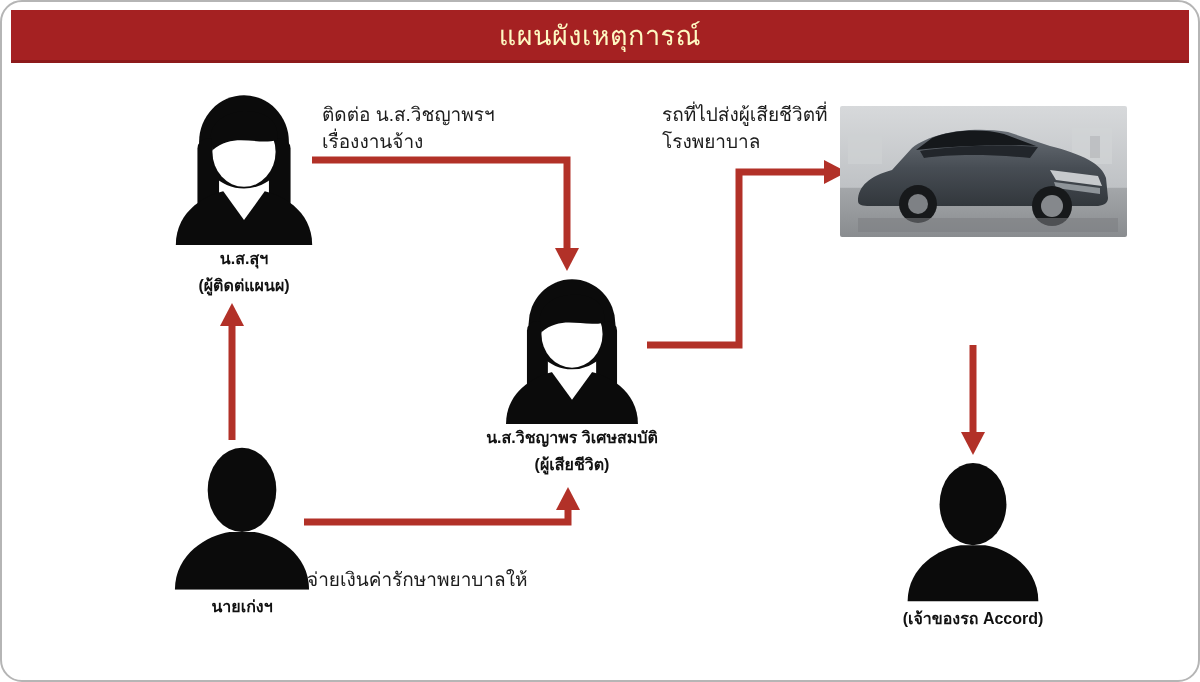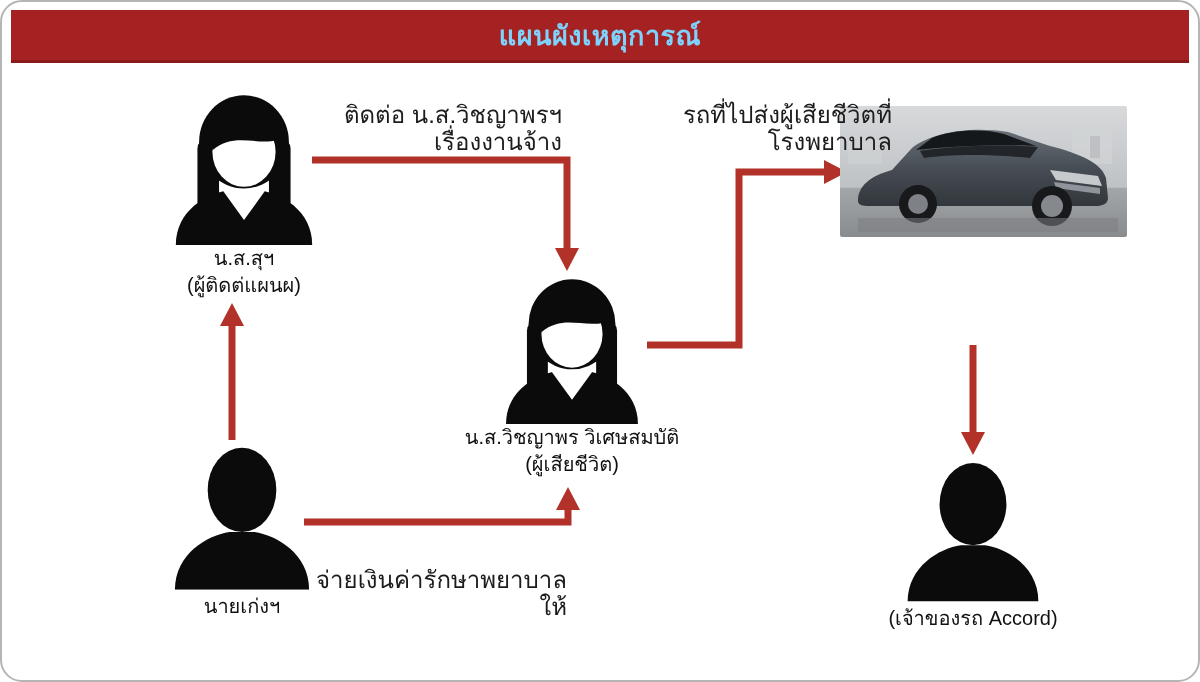--- a/index.html
+++ b/index.html
@@ -6,28 +6,28 @@
   .page{
     position:relative;width:1196px;height:678px;margin:0 auto;
     background:#ffffff;border:2px solid #b5b5b5;border-radius:22px;overflow:hidden;
   }
   .header{
     position:absolute;left:9px;right:9px;top:8px;height:50px;
     background:#a52122;border-bottom:3px solid #8d1a1b;
     display:flex;align-items:center;justify-content:center;
   }
   .header-title{
-    color:#7dd3fc;font-size:27px;font-weight:bold;letter-spacing:.5px;
+    color:#fef9c3;font-size:27px;font-weight:normal;letter-spacing:.5px;
   }
   .diagram{position:absolute;inset:0;}
   .arrow-layer{position:absolute;left:0;top:0;width:1196px;height:678px;pointer-events:none;}
   .person{position:absolute;text-align:center;}
   .person svg{display:block;margin:0 auto;}
-  .p-name,.p-role{font-size:20px;font-weight:normal;color:#111;line-height:27px;}
-  .edge-label{position:absolute;text-align:right;color:#1c1c1c;font-size:24px;line-height:27px;}
+  .p-name,.p-role{font-size:16px;font-weight:bold;color:#111;line-height:27px;}
+  .edge-label{position:absolute;text-align:left;color:#1c1c1c;font-size:19px;line-height:27px;}
   .car-block{position:absolute;left:838px;top:104px;width:287px;text-align:center;}
   .car-block svg{display:block;border-radius:2px;}
   .car-caption{margin-top:12px;font-size:19px;color:#222;}
   .hidden-defs{position:absolute;width:0;height:0;overflow:hidden;}
 </style>
 </head>
 <body>
 
 <svg class="hidden-defs" aria-hidden="true">
   <defs>

